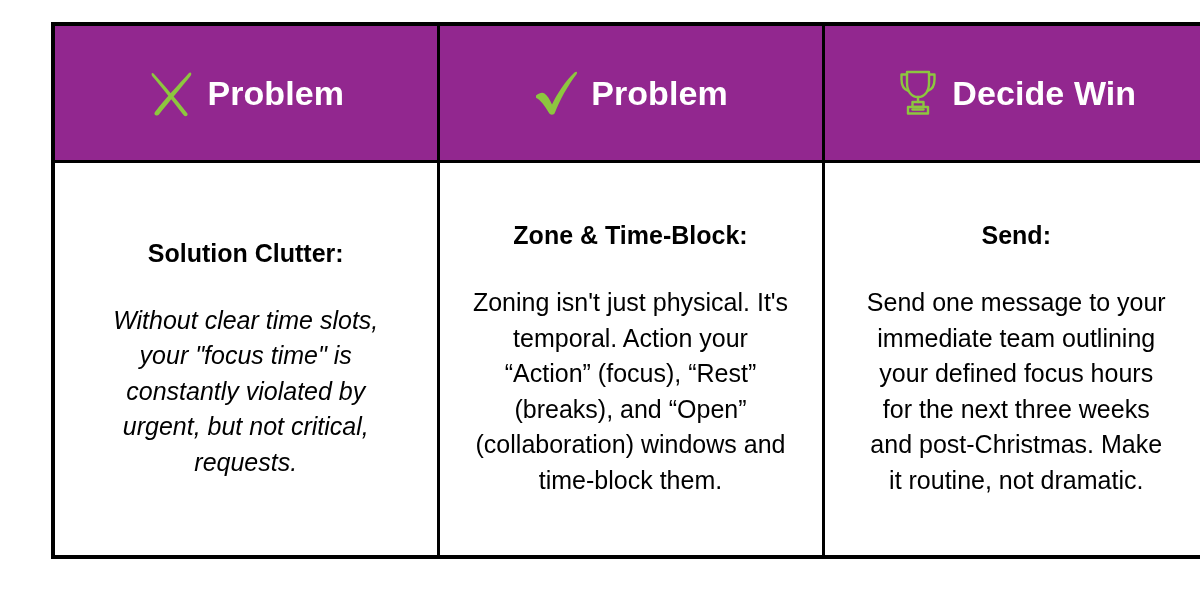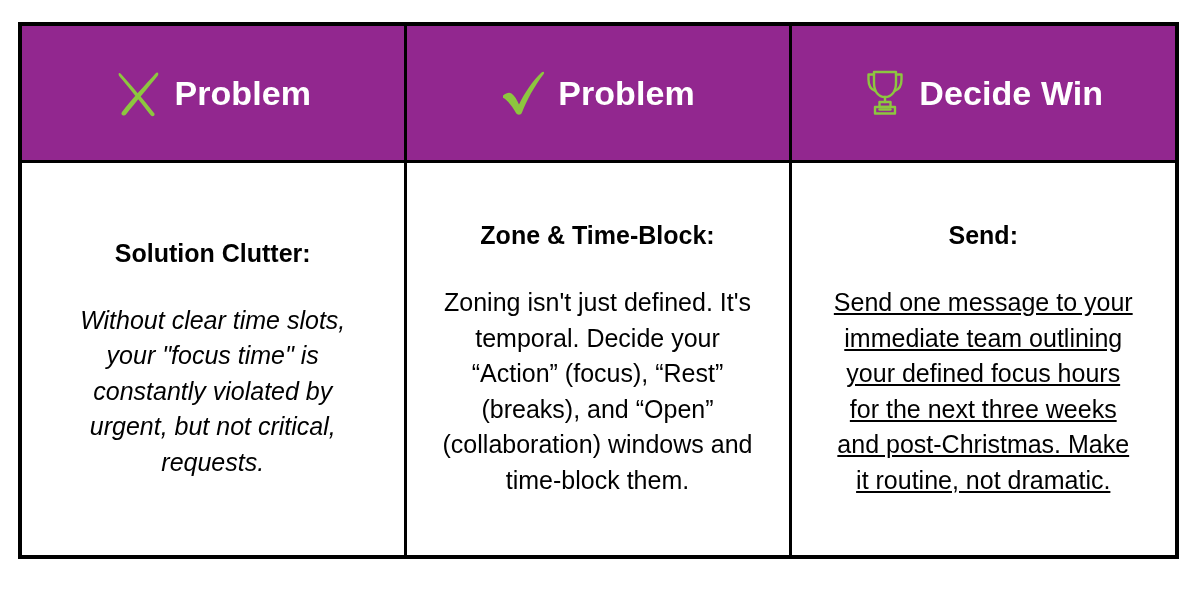--- a/index.html
+++ b/index.html
@@ -12,20 +12,21 @@
     height: 600px;
     font-family: "Liberation Sans", sans-serif;
     overflow: hidden;
   }
 
   .canvas {
     position: relative;
     width: 984px;
     height: 600px;
     background: #ffffff;
+    margin-left: 33px;
   }
 
   .matrix-table {
     position: absolute;
     left: 18px;
     top: 22px;
     width: 1157px;
     height: 536px;
     box-sizing: border-box;
     border: 4px solid #000000;
@@ -98,21 +99,21 @@
     font-size: 25px;
     font-weight: normal;
     color: #000000;
     line-height: 1.42;
     margin: 0;
     max-width: 330px;
     margin-left: auto;
     margin-right: auto;
   }
 
-  .col-3 .cell-body { max-width: 300px; text-decoration: underline; }
+  .col-3 .cell-body { max-width: 300px; }
   .col-2 .cell-body { max-width: 320px; }
   .col-1 .cell-body { max-width: 310px; font-style: italic; }
 </style>
 </head>
 <body>
 
 <div class="canvas">
 
   <table class="matrix-table">
     <colgroup>
@@ -173,21 +174,21 @@
         <td class="body-cell col-1">
           <div class="cell-inner">
             <p class="cell-heading">Solution Clutter:</p>
             <p class="cell-body">Without clear time slots, your "focus time" is constantly violated by urgent, but not critical, requests.</p>
           </div>
         </td>
 
         <td class="body-cell col-2">
           <div class="cell-inner">
             <p class="cell-heading">Zone &amp; Time-Block:</p>
-            <p class="cell-body">Zoning isn't just defined. It's temporal. Decide your “Action” (focus), “Rest” (breaks), and “Open” (collaboration) windows and time-block them.</p>
+            <p class="cell-body">Zoning isn't just physical. It's temporal. Action your “Action” (focus), “Rest” (breaks), and “Open” (collaboration) windows and time-block them.</p>
           </div>
         </td>
 
         <td class="body-cell col-3">
           <div class="cell-inner">
             <p class="cell-heading">Send:</p>
             <p class="cell-body">Send one message to your immediate team outlining your defined focus hours for the next three weeks and post-Christmas. Make it routine, not dramatic.</p>
           </div>
         </td>
 

